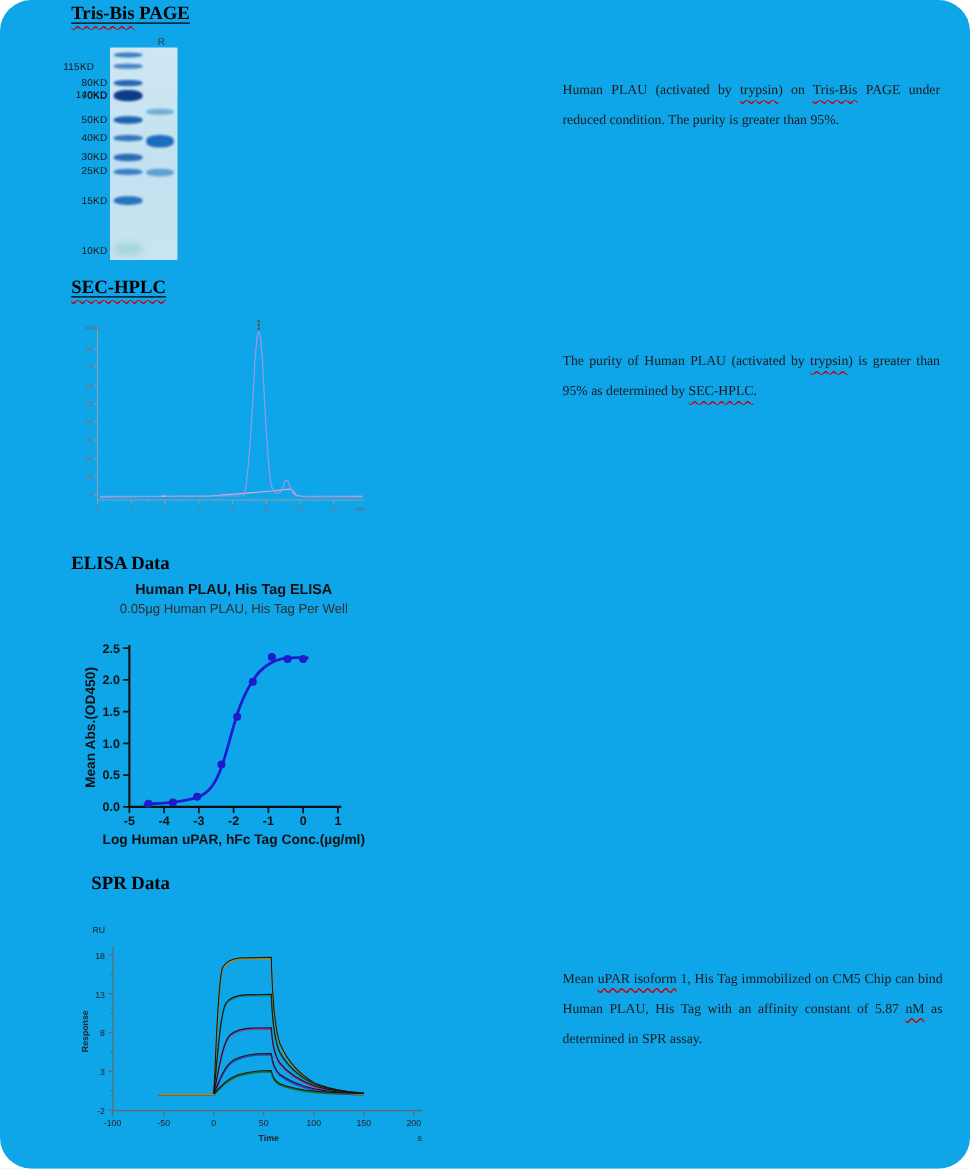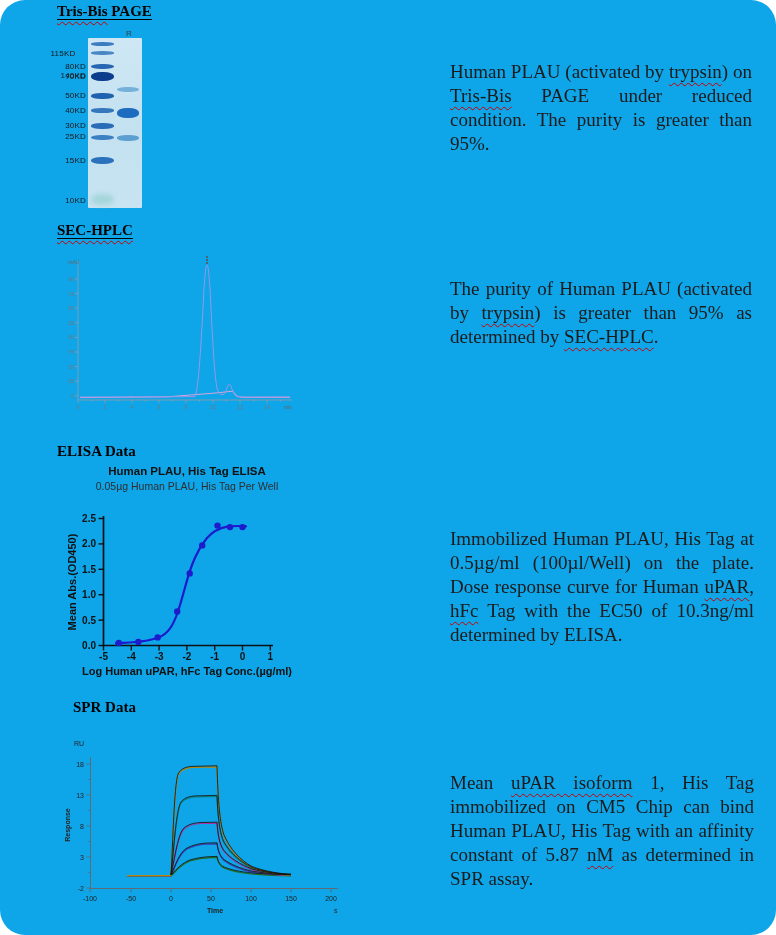--- a/index.html
+++ b/index.html
@@ -3,21 +3,21 @@
 <meta charset="utf-8">
 <style>
   html,body{margin:0;padding:0;background:#ffffff;}
   .page{position:relative;width:776px;height:935px;background:#0ea5e9;overflow:hidden;
         font-family:"Liberation Serif", serif;color:#1b1b1b;border-radius:25px;}
   .abs{position:absolute;}
   h2.sec-title{margin:0;font-size:15px;font-weight:bold;font-family:"Liberation Serif",serif;color:#000;}
   .u{text-decoration:underline;text-decoration-thickness:1.2px;text-underline-offset:3px;}
   .sq{text-decoration:underline wavy #cc0000;text-decoration-thickness:1px;text-underline-offset:3.5px;text-decoration-skip-ink:none;}
   .u .sq{text-decoration:underline wavy #cc0000;text-decoration-thickness:1px;text-underline-offset:5px;text-decoration-skip-ink:none;}
-  .desc{font-size:19px;line-height:24px;text-align:justify;color:#1b1b1b;margin:0;}
+  .desc{font-size:11px;line-height:24px;text-align:justify;color:#1b1b1b;margin:0;}
   
   .gel-figure{width:150px;height:195px;font-family:"Liberation Sans",sans-serif;}
   .lane-label{position:absolute;width:22px;text-align:center;font-size:8px;color:#3a3a3a;}
   .mk-label{position:absolute;left:0;width:46px;text-align:right;font-size:8px;color:#161616;letter-spacing:.2px;}
   .gel{position:absolute;left:48px;top:12px;width:54px;height:170px;border-radius:1px;
        background:linear-gradient(180deg,#cfe7f4 0%,#c3e1f0 55%,#c8e4f2 100%);}
   .band{position:absolute;border-radius:45%;filter:blur(.7px);}
   .mk-lane{left:3px;width:23px;}
   .r-lane{left:29px;width:22px;}
   
@@ -198,21 +198,20 @@
       <circle class="e-pt" cx="97.7" cy="175.4" r="3.2"></circle>
       <circle class="e-pt" cx="117.2" cy="149.5" r="3.2"></circle>
       <circle class="e-pt" cx="129.7" cy="111.4" r="3.2"></circle>
       <circle class="e-pt" cx="142.2" cy="83.4" r="3.2"></circle>
       <circle class="e-pt" cx="157.5" cy="63.6" r="3.2"></circle>
       <circle class="e-pt" cx="170" cy="65.1" r="3.2"></circle>
       <circle class="e-pt" cx="182.5" cy="65.1" r="3.2"></circle>
     </g>
   </svg>
 
-  <p class="desc abs" style="left:450px;top:527px;width:304px;"><span>Immobilized Human PLAU, His Tag at 0.5µg/ml (100µl/Well) on the plate. Dose response curve for Human </span><span class="sq">uPAR</span><span>, </span><span class="sq">hFc</span><span> Tag with the EC50 of 10.3ng/ml determined by ELISA.</span></p>
 
   <h2 class="sec-title abs" style="left:73px;top:699px;"><span><span>SPR Data</span></span></h2>
 
   <svg class="abs" style="left:60px;top:733px;" width="300" height="190" viewBox="0 0 300 190">
     <text class="s-ticklabel" x="14" y="13">RU</text>
 
     <line class="s-axis" x1="30.5" y1="24" x2="30.5" y2="155.5"></line>
     <line class="s-axis" x1="30.5" y1="155.5" x2="278" y2="155.5"></line>
 
     <line class="s-axis" x1="26.5" y1="31" x2="30.5" y2="31"></line>

